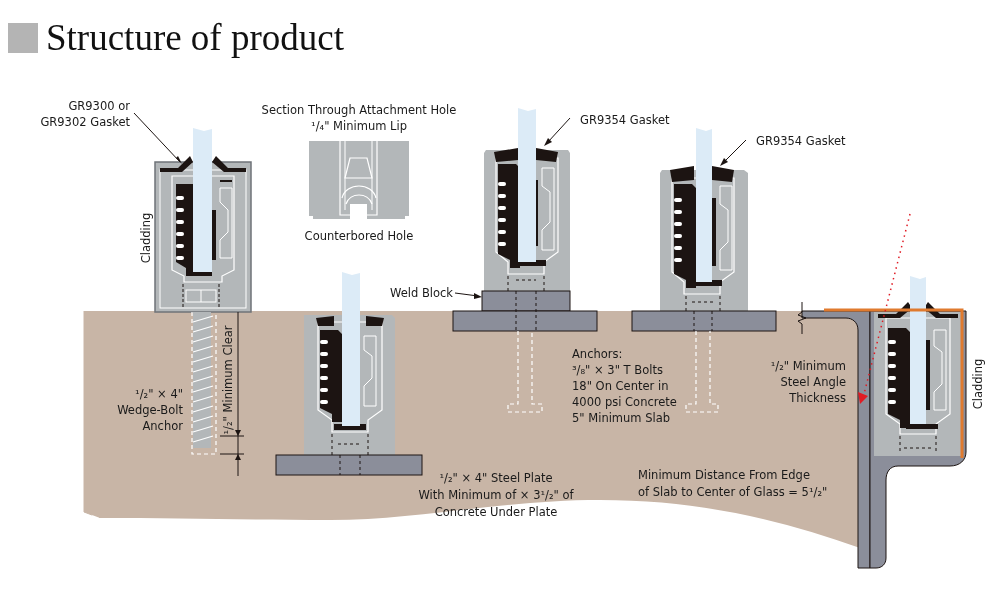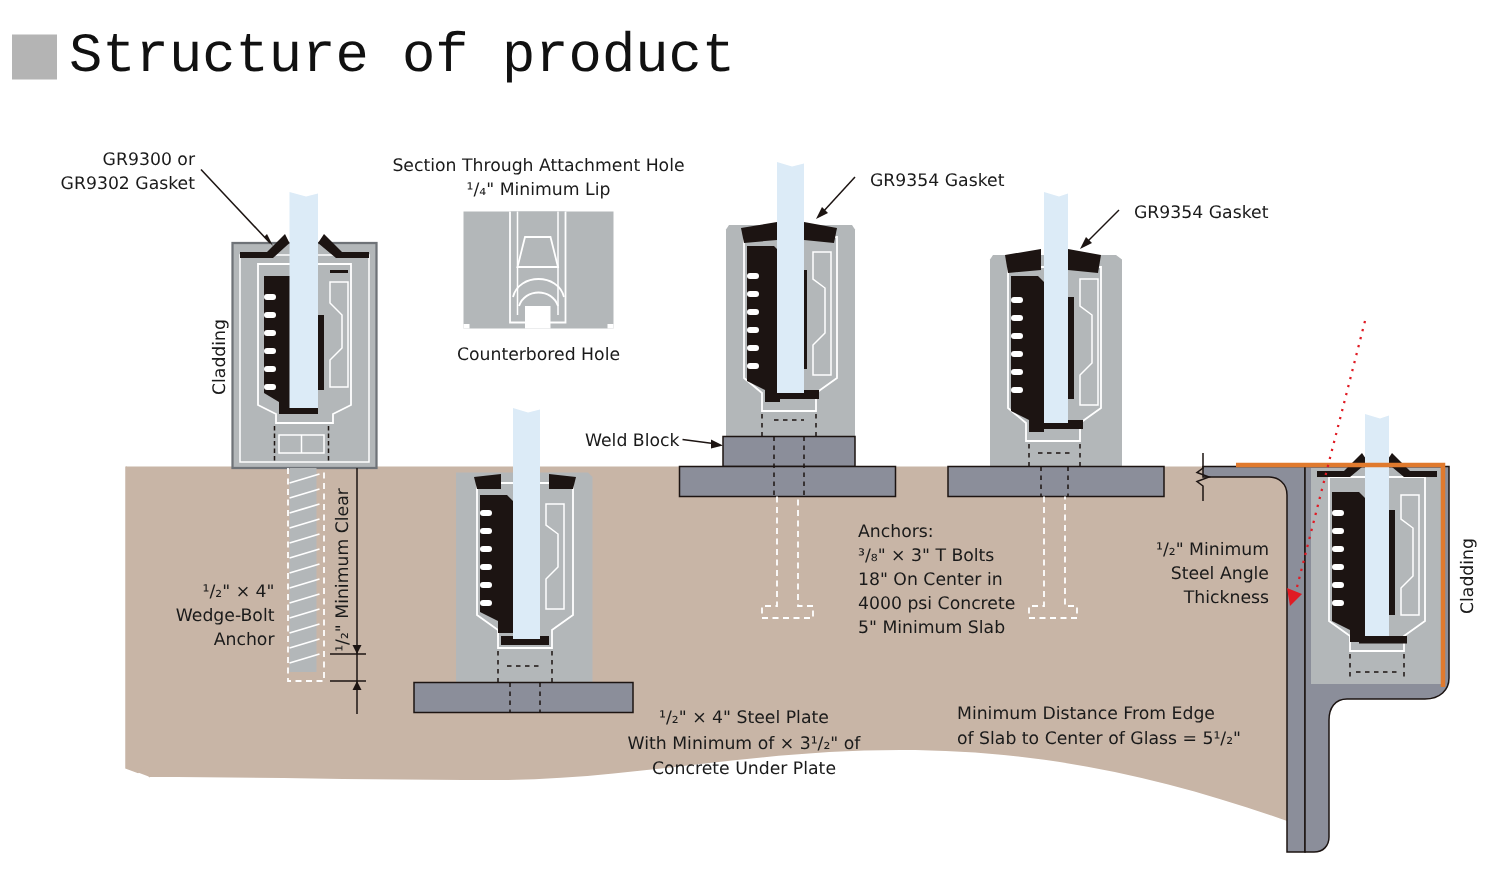--- a/index.html
+++ b/index.html
@@ -1,19 +1,19 @@
 <!DOCTYPE html>
 <html><head>
 <meta charset="utf-8">
 <style>
   html, body { margin: 0; padding: 0; background: #ffffff; }
   body { width: 1004px; height: 590px; position: relative; overflow: hidden; font-family: "DejaVu Sans", sans-serif; }
   .title-wrap { position: absolute; left: 8px; top: 18px; display: flex; align-items: center; }
   .title-square { width: 30px; height: 30px; background: #b4b4b4; margin-right: 8px; }
-  .title-text { font-family: Liberation Mono, monospace; font-size: 37px; color: #111111; line-height: 40px; }
+  .title-text { font-family: Liberation Serif, serif; font-size: 37px; color: #111111; line-height: 40px; }
   svg.diagram { position: absolute; left: 0; top: 0; }
   .lbl { font-family: "DejaVu Sans", sans-serif; font-size: 11.5px; fill: #1a1a1a; }
   .lbl-c { text-anchor: middle; }
   .lbl-r { text-anchor: end; }
 </style>
 </head>
 <body>
 
 <div class="title-wrap">
   <div class="title-square"></div>

